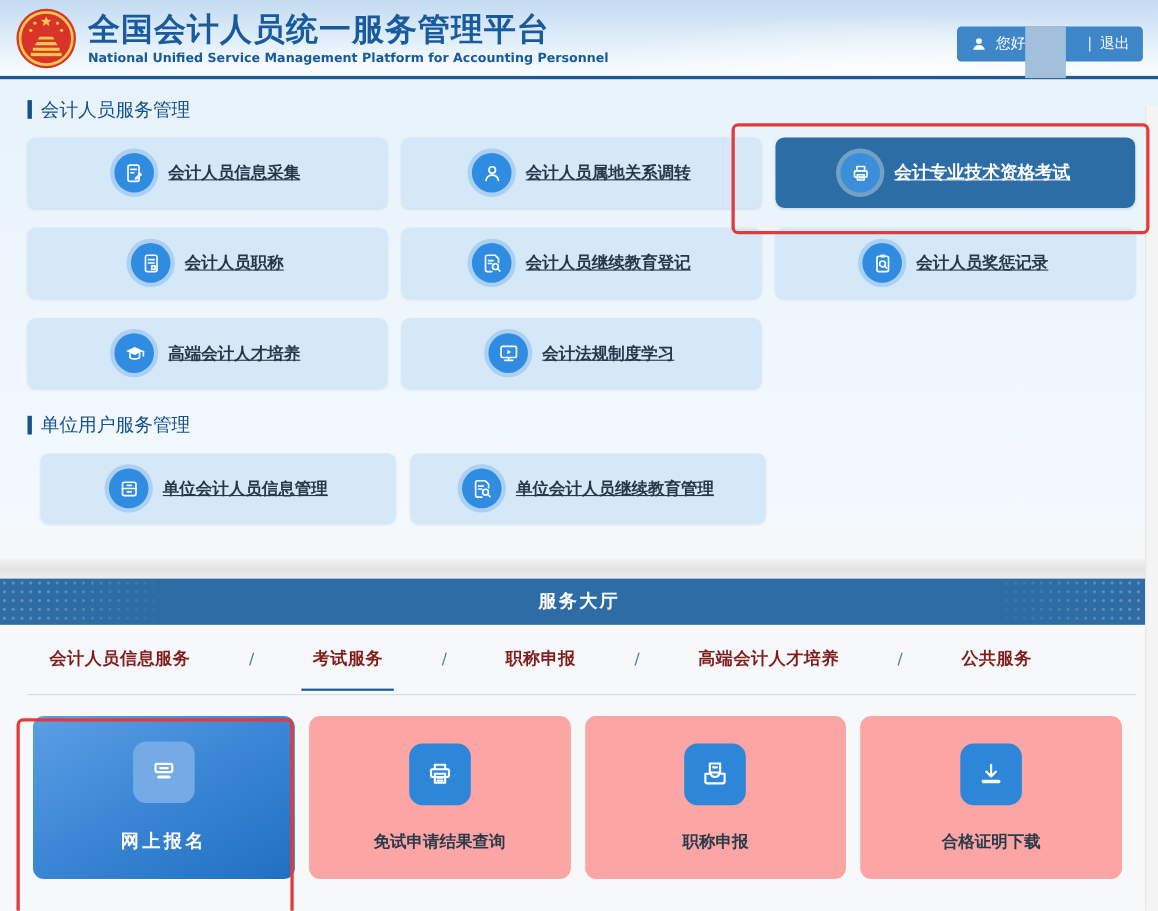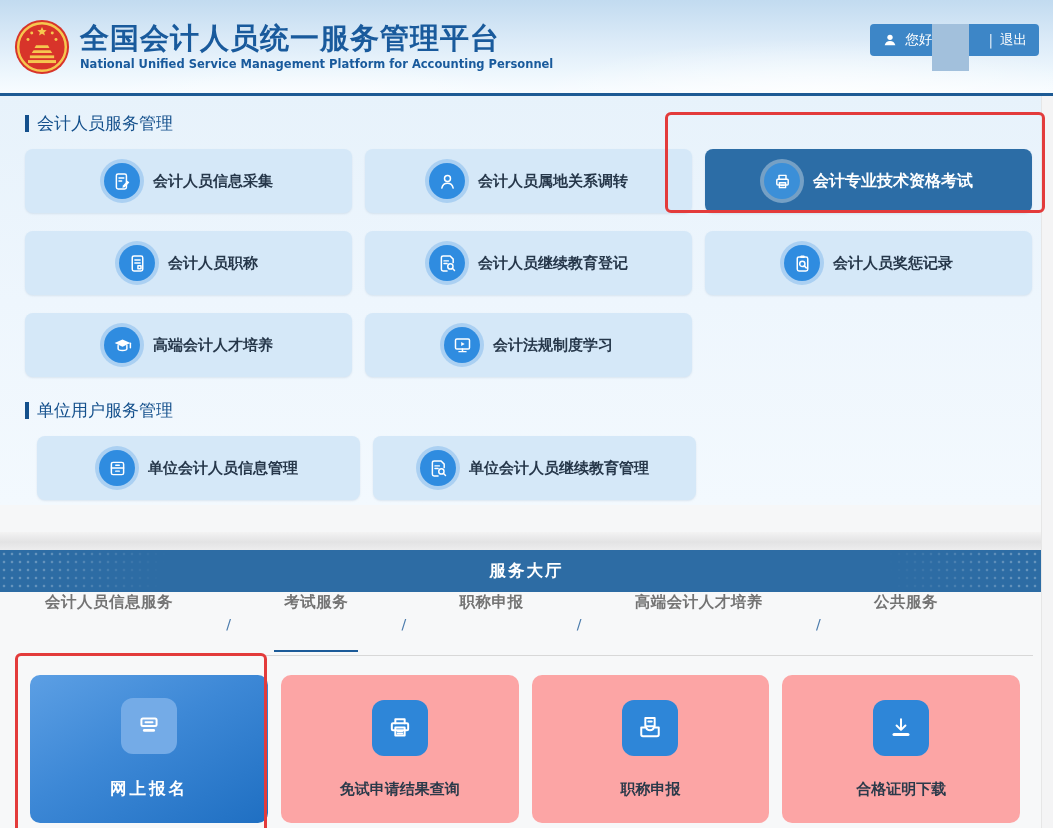--- a/index.html
+++ b/index.html
@@ -3,21 +3,21 @@
 <meta charset="utf-8">
 <style>
   * { box-sizing: border-box; margin: 0; padding: 0; }
   html,body { width:1053px; height:828px; overflow:hidden; }
   body {
     font-family: "DejaVu Sans", "Liberation Sans", sans-serif;
     background:#f7f8f9; position:relative; color:#26374a;
   }
   
   .header {
-    height:96px; border-bottom:3px solid #1d5a94;
+    height:72px; border-bottom:3px solid #1d5a94;
     background:
       radial-gradient(ellipse 420px 90px at 78% 110%, rgba(255,255,255,.85), transparent 70%),
       radial-gradient(ellipse 350px 70px at 30% 120%, rgba(255,255,255,.6), transparent 70%),
       linear-gradient(180deg,#c2dbf0 0%, #dcebf8 45%, #eef7fd 80%, #f8fcff 100%);
     display:flex; align-items:center; padding:0 14px; position:relative;
   }
   .brand { display:flex; align-items:center; gap:10px; }
   .emblem { width:56px; height:56px; flex:none; }
   .titles .cn { font-size:29px; font-weight:bold; color:#195a9c; letter-spacing:1px; line-height:1.15; }
   .titles .en { font-size:11.5px; font-weight:bold; color:#195a9c; margin-top:2px; }
@@ -38,20 +38,21 @@
   }
   .sec-title { display:flex; align-items:center; gap:8px; margin:0 0 14px 0; }
   .sec-title .bar { width:4px; height:17px; background:#14508c; flex:none; }
   .sec-title .txt { font-size:17px; font-weight:normal; color:#14508c; }
   .grid3 { display:grid; grid-template-columns:repeat(3,1fr); gap:18px 13px; margin-bottom:22px; }
   .card {
     height:64px; background:#d5e8f8; border-radius:8px;
     display:flex; align-items:center; justify-content:center; gap:13px;
     font-size:15px; font-weight:600; color:#26374a; cursor:pointer;
     box-shadow:0 1px 2px rgba(110,145,180,.18);
+    text-decoration:underline;
   }
   .card.dark { background:#2c6da6; color:#fff; font-size:16px; font-weight:bold; }
   .ic {
     width:36px; height:36px; border-radius:50%; background:#2f8ce0; flex:none;
     box-shadow:0 0 0 4px #abd0f2; display:flex; align-items:center; justify-content:center;
   }
   .card.dark .ic { background:#3b8fd8; box-shadow:0 0 0 4px rgba(255,255,255,.35); }
   .ic svg { width:21px; height:21px; }
   
   .gapband { height:27px; background:#f6f7f8; }
@@ -69,22 +70,22 @@
   .dots.left  { left:0;  -webkit-mask-image:linear-gradient(100deg,#000 20%,transparent 85%); mask-image:linear-gradient(100deg,#000 20%,transparent 85%); }
   .dots.right { right:0; -webkit-mask-image:linear-gradient(260deg,#000 20%,transparent 85%); mask-image:linear-gradient(260deg,#000 20%,transparent 85%); }
   
   .hall { background:#f7f8f9; }
   .tabs {
     height:64px; margin:0 20px 0 25px; border-bottom:1px solid #d8d8d8;
     display:flex; align-items:stretch; justify-content:space-between;
     padding:0 95px 0 20px;
   }
   .tab {
-    display:flex; font-size:15.5px; font-weight:bold;
-    color:#737373; letter-spacing:.5px; cursor:pointer; position:relative;
+    display:flex; align-items:center; font-size:15.5px; font-weight:bold;
+    color:#7f1d1d; letter-spacing:.5px; cursor:pointer; position:relative;
   }
   .tab.active::after {
     content:""; position:absolute; left:-10px; right:-10px; bottom:3px;
     height:2px; background:#1c5b99;
   }
   .tab-sep { display:flex; align-items:center; color:#4a7bac; font-size:14px; }
   .grid4 { display:grid; grid-template-columns:repeat(4,1fr); gap:13px; margin:19px 33px 0 30px; }
   .bigcard {
     height:148px; border-radius:10px; background:#fca5a5; cursor:pointer;
     display:flex; flex-direction:column; align-items:center; justify-content:center;

